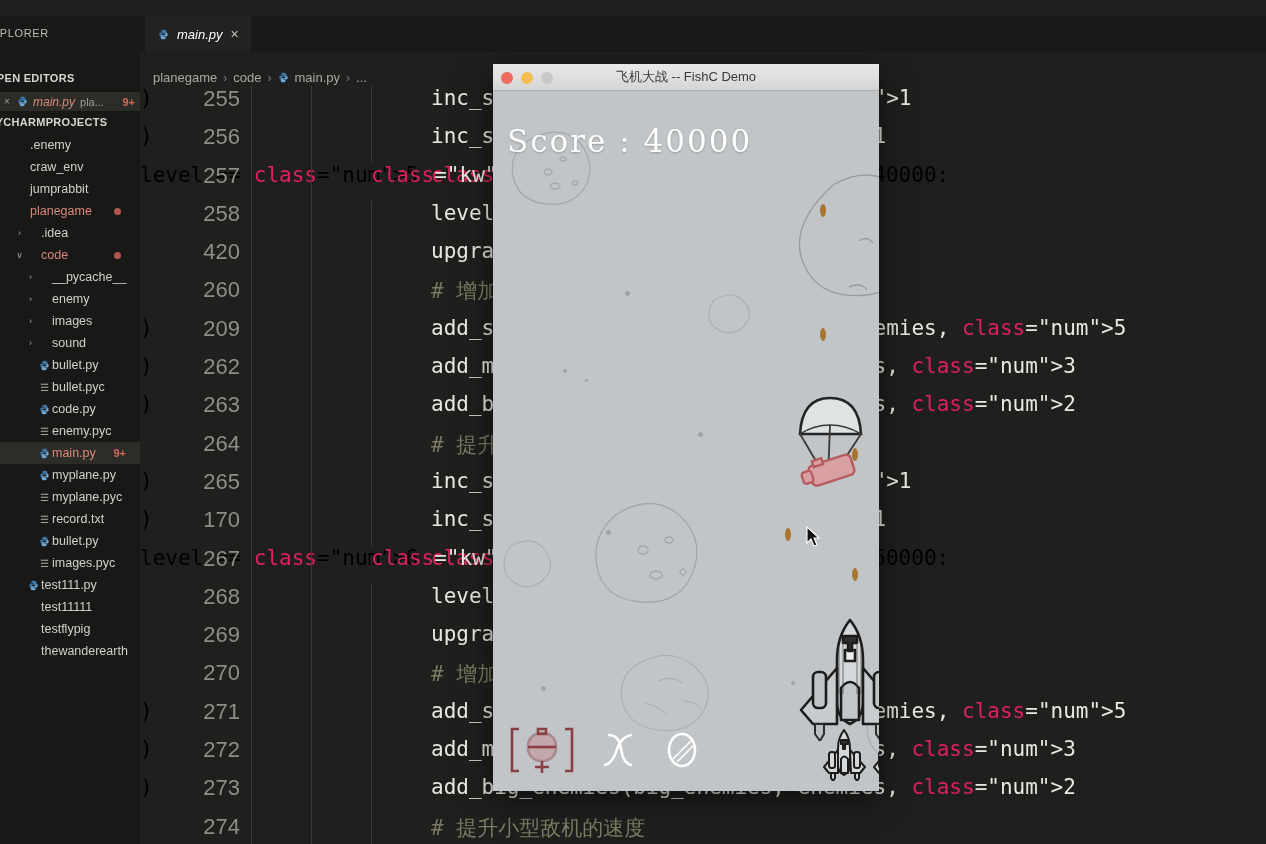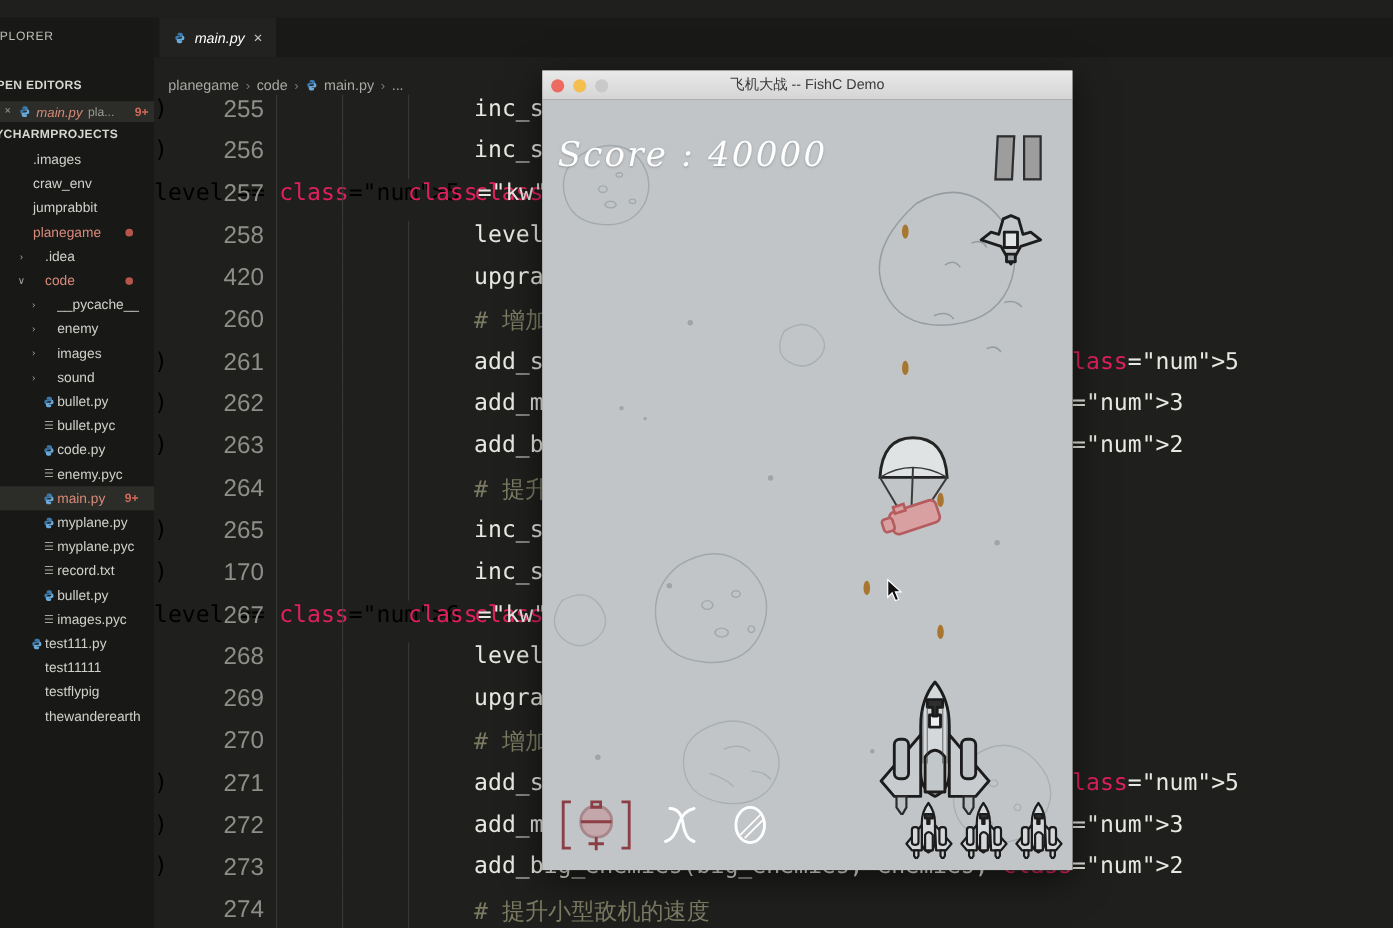--- a/index.html
+++ b/index.html
@@ -66,32 +66,32 @@
      font-family:"DejaVu Sans Mono", monospace; font-size:21px; }
   .cline { position:relative; height:38.3px; }
   .ln { position:absolute; left:32px; width:68px; text-align:right;
      color:#8e8e89; font-size:22px; font-family:"Liberation Sans", sans-serif; }
   .ctext { position:absolute; left:228px; white-space:pre; color:#e8e8e2; letter-spacing:0px;}
   .kw { color:#e0205e; }
   .cm { color:#7b7b63; }
   .ind { position:absolute; top:0; width:1px; height:38.3px; background:#3a3a36; }
 
   
-  .gamewin { position:absolute; left:493px; top:64px; width:482px; height:727px;
+  .gamewin { position:absolute; left:493px; top:64px; width:386px; height:727px;
      background:#c1c5c7; box-shadow:0 8px 30px rgba(0,0,0,.55); overflow:hidden; }
   .gw-title { position:relative; height:27px;
      background:linear-gradient(#e9e9e9,#d5d5d5); border-bottom:1px solid #b0b0b0;
      display:flex; align-items:center; justify-content:center; }
   .gw-title .gt { font-size:13px; color:#3a3a3a; }
   .gw-dots { position:absolute; left:8px; top:8px; display:flex; gap:8px; }
   .gw-dots i { width:12px; height:12px; border-radius:50%; display:block; }
   .gw-body { position:relative; width:482px; height:700px; background:#c1c5c7; overflow:hidden; }
 
   .score { position:absolute; left:14px; top:32px; font-size:31px; color:#fff;
-     font-family:"DejaVu Serif", serif; letter-spacing:2px; text-shadow:0 1px 2px rgba(120,120,120,.6);font-style:italic; }
+     font-family:"DejaVu Serif", serif; letter-spacing:2px; text-shadow:0 1px 2px rgba(120,120,120,.6); }
   .pause { position:absolute; right:28px; top:32px; display:flex; gap:8px; }
   .pause i { display:block; width:17px; height:41px; background:#9d9d9d; border:2.5px solid #2e2e2e; }
   .pause i.a { transform:skewX(-3deg); }
 
   .star { position:absolute; border-radius:50%; background:rgba(120,125,128,.45); }
   .bullet { position:absolute; width:6px; height:13px; border-radius:50%; background:#a8762f; }
 
   .sprite { position:absolute; }
   .cursor { position:absolute; left:806px; top:526px; z-index:40; }
   .lives { position:absolute; right:8px; bottom:10px; display:flex; gap:5px; }
@@ -118,21 +118,21 @@
       <span class="nm">main.py</span>
       <span class="sub">pla...</span>
       <span class="cnt">9+</span>
     </div>
 
     <div class="sb-section" id="sec-proj">PYCHARMPROJECTS</div>
     <div class="tree">
         <div class="trow">
           <span class="chev" style="margin-left:2px"></span>
           <span class="ic"></span>
-          <span class="lbl">.images</span>
+          <span class="lbl">.enemy</span>
         </div>
         <div class="trow">
           <span class="chev" style="margin-left:2px"></span>
           <span class="ic"></span>
           <span class="lbl">craw_env</span>
         </div>
         <div class="trow">
           <span class="chev" style="margin-left:2px"></span>
           <span class="ic"></span>
           <span class="lbl">jumprabbit</span>
@@ -335,21 +335,21 @@
           <span class="ln">420</span>
           <span class="ctext" style="left:291px">upgrade_sound.play()</span>
         </div>
         <div class="cline">
           <span class="ind" style="left:111px"></span>
           <span class="ind" style="left:171px"></span>
           <span class="ind" style="left:231px"></span>
           <span class="ln">260</span>
           <span class="ctext" style="left:291px"><span class="cm"># 增加散人数量</span></span>
         </div>
-        <div class="cline"><span class="ind" style="left:111px"></span><span class="ind" style="left:171px"></span><span class="ind" style="left:231px"></span><span class="ln">261</span><span class="ctext" style="left:291px">add_small_enemies(small_enemies, enemies, <span <span="" class="kw">class</span>="num"&gt;5</span>)</div>
+        <div class="cline"><span class="ind" style="left:111px"></span><span class="ind" style="left:171px"></span><span class="ind" style="left:231px"></span><span class="ln">209</span><span class="ctext" style="left:291px">add_small_enemies(small_enemies, enemies, <span <span="" class="kw">class</span>="num"&gt;5</span>)</div>
         <div class="cline"><span class="ind" style="left:111px"></span><span class="ind" style="left:171px"></span><span class="ind" style="left:231px"></span><span class="ln">262</span><span class="ctext" style="left:291px">add_mid_enemies(mid_enemies, enemies, <span <span="" class="kw">class</span>="num"&gt;3</span>)</div>
         <div class="cline"><span class="ind" style="left:111px"></span><span class="ind" style="left:171px"></span><span class="ind" style="left:231px"></span><span class="ln">263</span><span class="ctext" style="left:291px">add_big_enemies(big_enemies, enemies, <span <span="" class="kw">class</span>="num"&gt;2</span>)</div>
         <div class="cline">
           <span class="ind" style="left:111px"></span>
           <span class="ind" style="left:171px"></span>
           <span class="ind" style="left:231px"></span>
           <span class="ln">264</span>
           <span class="ctext" style="left:291px"><span class="cm"># 提升小型敌机的速度</span></span>
         </div>
         <div class="cline"><span class="ind" style="left:111px"></span><span class="ind" style="left:171px"></span><span class="ind" style="left:231px"></span><span class="ln">265</span><span class="ctext" style="left:291px">inc_speed(small_enemies, <span <span="" class="kw">class</span>="num"&gt;1</span>)</div>

